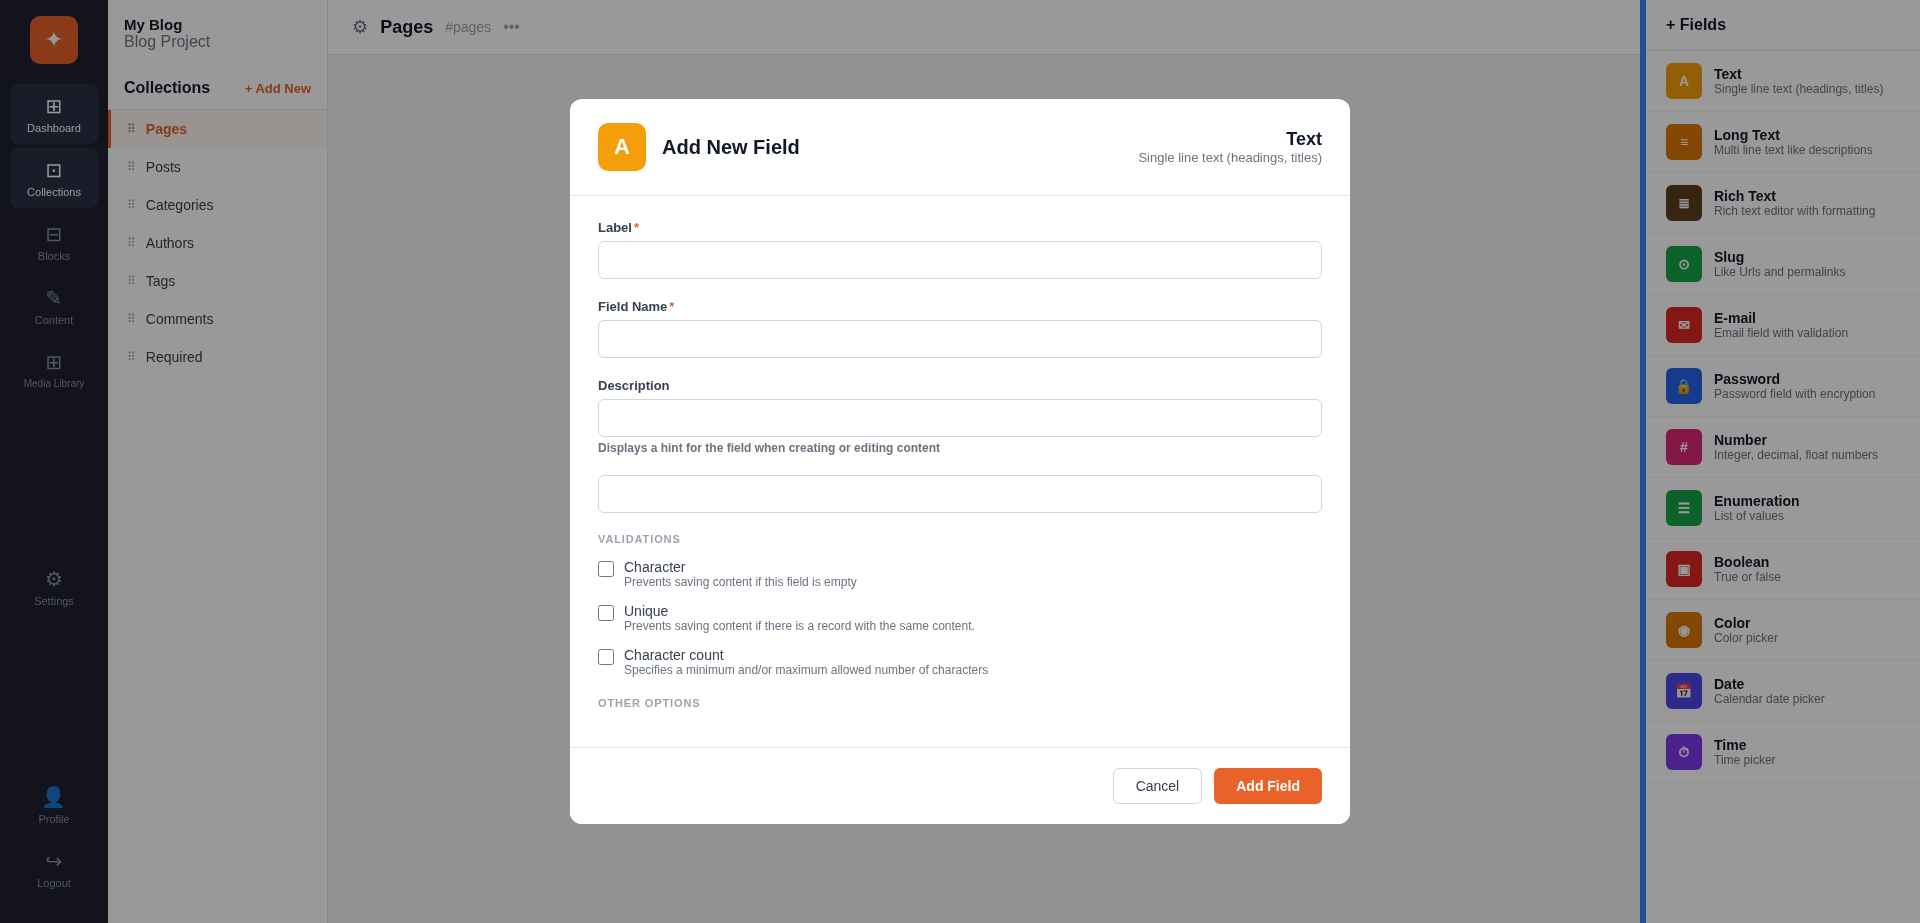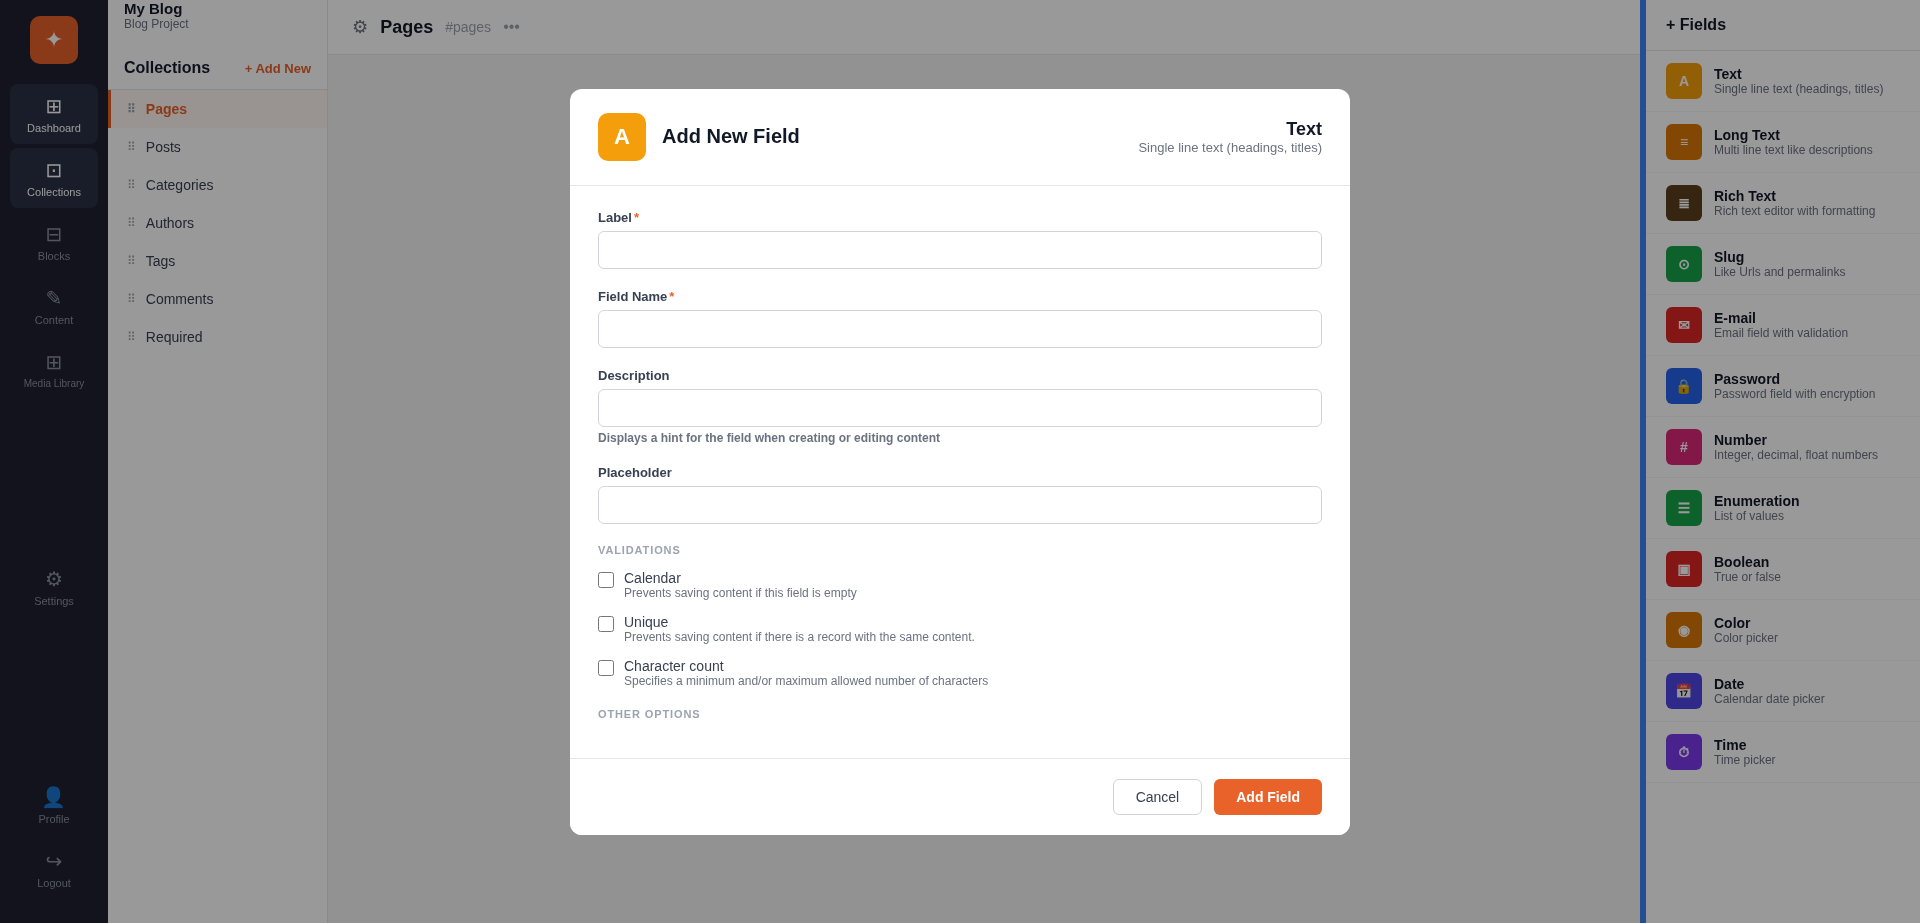--- a/index.html
+++ b/index.html
@@ -280,23 +280,23 @@
       <span>Profile</span>
     </div>
     <div class="sidebar-item">
       <span class="icon">↪</span>
       <span>Logout</span>
     </div>
   </div>
 </div>
 
 <div class="collections-panel">
-  <div style="padding:0 16px 8px;">
+  <div style="padding:16px 16px 8px;">
     <div style="font-size:15px;font-weight:700;color:#111827;">My Blog</div>
-    <div style="font-size:12px;color:#6b7280;">Blog Project</div>
+    <div style="font-size:16px;color:#6b7280;">Blog Project</div>
   </div>
   <div class="collections-header">
     <span class="collections-title">Collections</span>
     <button class="add-new-btn">+ Add New</button>
   </div>
 
   <div>
     <div class="collection-item active">
       <span class="drag-icon">⠿</span>
       <span>Pages</span>
@@ -459,31 +459,30 @@
         <input class="form-input" type="text" style="">
       </div>
 
       <div class="form-group">
         <label class="form-label">Description</label>
         <input class="form-input" type="text" style="">
         <div class="form-hint">Displays a hint for the field when creating or editing content</div>
       </div>
 
       <div class="form-group">
-        <label class="form-label">Placeholder</label>
         <input class="form-input" type="text" style="">
       </div>
 
       <div style="margin-bottom:20px">
         <div class="section-title">VALIDATIONS</div>
         <div class="checkbox-group" id="validations-container">
             <div class="checkbox-item">
       <input type="checkbox" style="">
       <div>
-        <div class="checkbox-label-main">Calendar</div>
+        <div class="checkbox-label-main">Character</div>
         <div class="checkbox-label-desc">Prevents saving content if this field is empty</div>
       </div>
     </div>
             <div class="checkbox-item">
       <input type="checkbox" style="">
       <div>
         <div class="checkbox-label-main">Unique</div>
         <div class="checkbox-label-desc">Prevents saving content if there is a record with the same content.</div>
       </div>
     </div>

